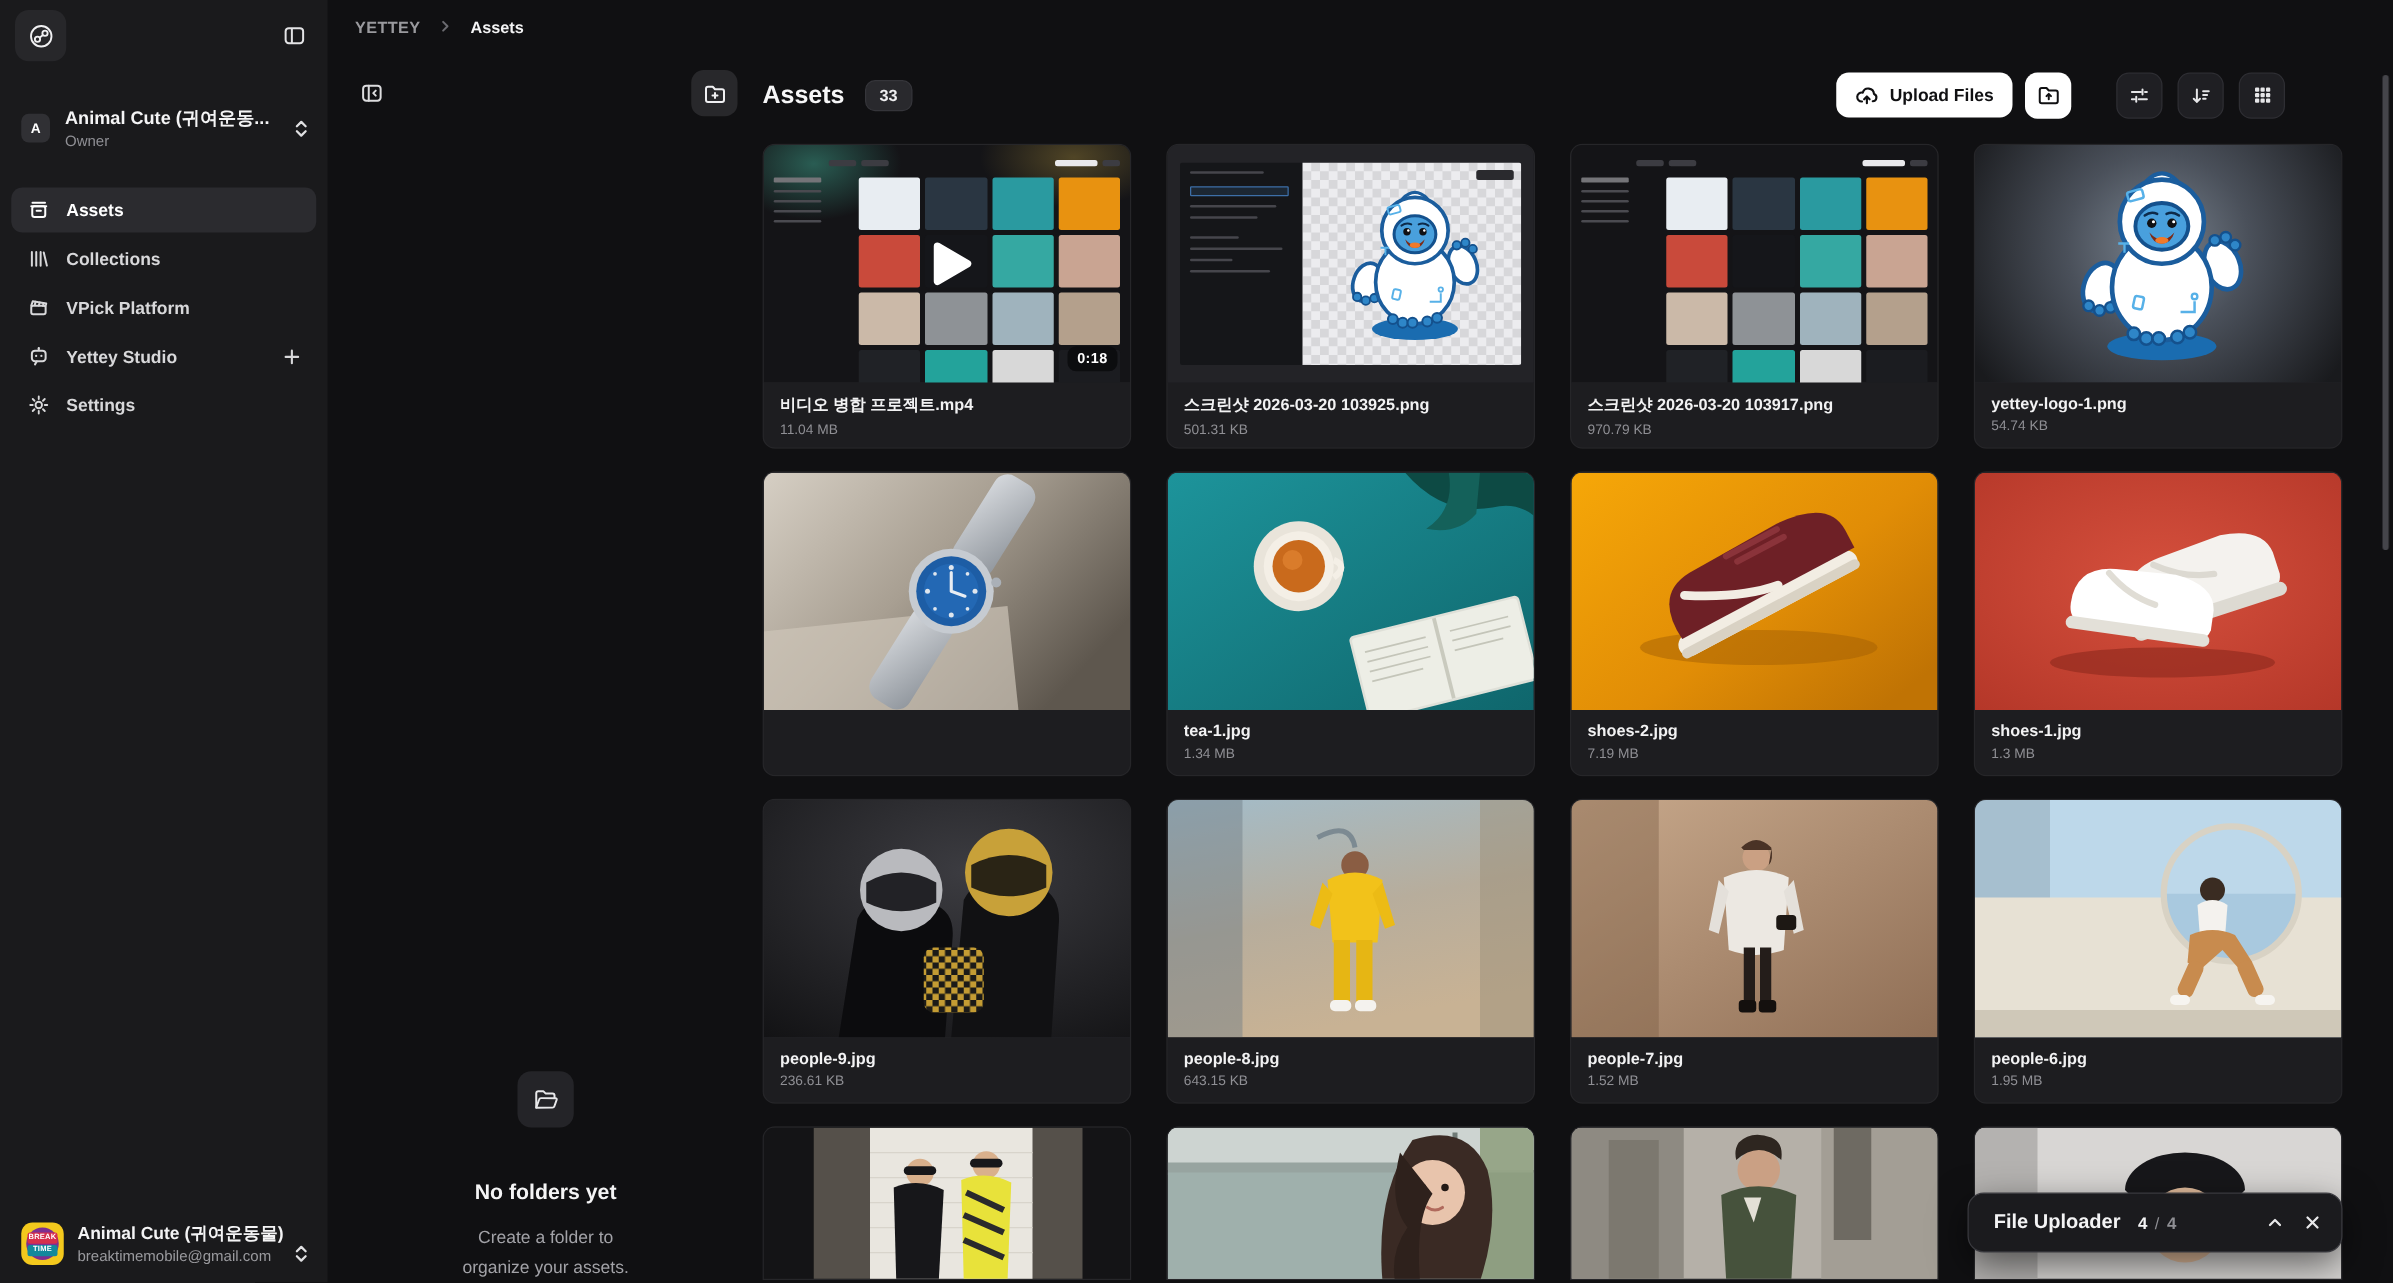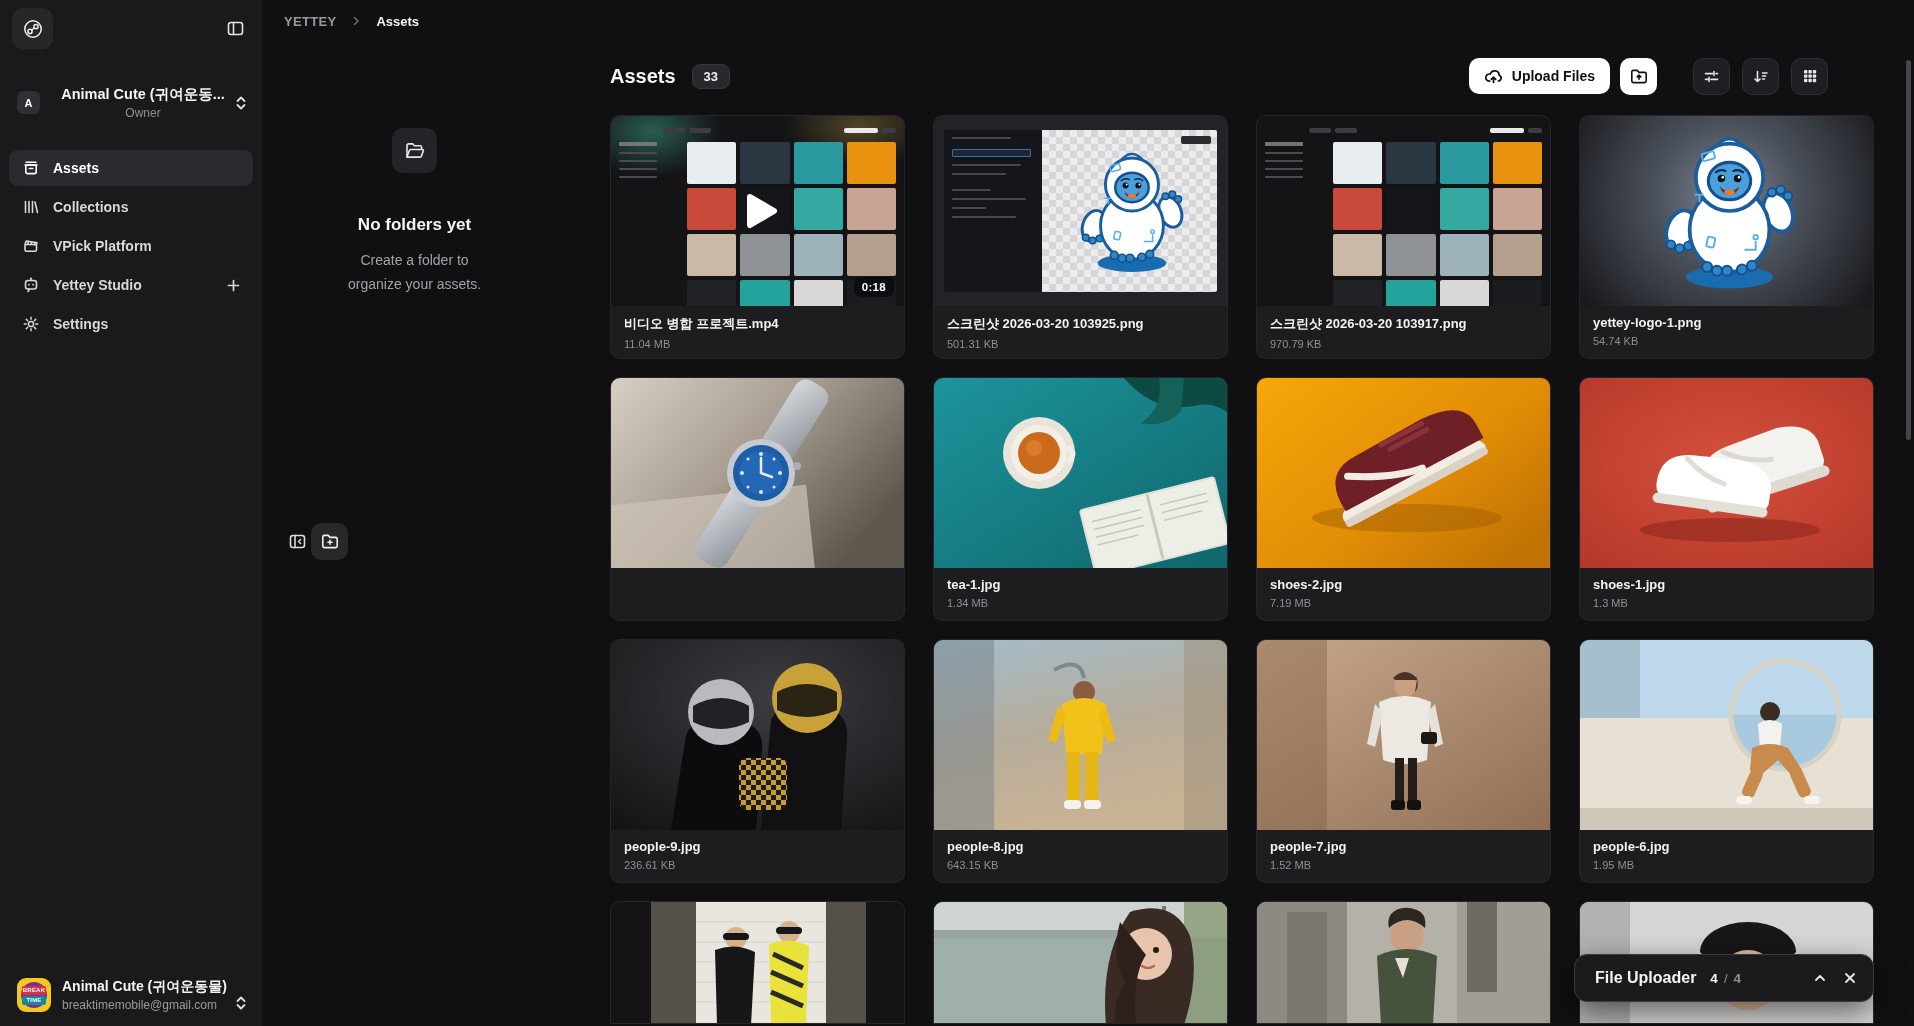--- a/index.html
+++ b/index.html
@@ -13,21 +13,21 @@
   .sidebar { width:262px; height:100%; background:#1a1a1c; flex:0 0 262px;
     display:flex; flex-direction:column; position:relative; }
   .sb-top { display:flex; align-items:center; justify-content:space-between; padding:8px 14px 0 12px; }
   .logo-btn { width:41px; height:41px; border-radius:11px; background:#27272a;
     display:flex; align-items:center; justify-content:center; cursor:pointer; }
   .panel-toggle { width:26px; height:26px; display:flex; align-items:center; justify-content:center;
     border-radius:6px; cursor:pointer; color:#e3e3e5; }
   .workspace { display:flex; align-items:center; margin:36px 14px 0 17px; cursor:pointer; }
   .ws-avatar { width:23px; height:23px; border-radius:6px; background:#303034; color:#fff;
     font-size:11px; font-weight:700; display:flex; align-items:center; justify-content:center; }
-  .ws-meta { margin-left:12px; flex:1; min-width:0;text-align:center; }
+  .ws-meta { margin-left:12px; flex:1; min-width:0; }
   .ws-name { font-size:14.5px; font-weight:700; color:#f4f4f5; white-space:nowrap; overflow:hidden; }
   .ws-role { font-size:12px; color:#8f8f94; margin-top:2px; }
   .nav { margin-top:30px; padding:0 9px; display:flex; flex-direction:column; gap:3px; }
   .nav-item { height:36px; display:flex; align-items:center; gap:13px; padding:0 10px 0 13px;
     border-radius:9px; color:#d8d8da; font-size:14px; font-weight:600; cursor:pointer; }
   .nav-item.active { background:#2b2b2f; color:#ffffff; }
   .nav-item .grow { flex:1; }
   .nav-plus { width:20px; height:20px; display:flex; align-items:center; justify-content:center; color:#d8d8da; }
   .sb-user { position:absolute; left:0; right:0; bottom:0; padding:10px 14px 14px 17px;
     display:flex; align-items:flex-end; cursor:pointer; }
@@ -45,21 +45,21 @@
   
   .main { flex:1; display:flex; flex-direction:column; min-width:0; position:relative; }
   .breadcrumb { height:42px; display:flex; align-items:center; gap:14px; padding-left:22px; }
   .bc-root { font-size:13px; font-weight:700; color:#9a9a9e; letter-spacing:.3px; cursor:pointer; }
   .bc-cur { font-size:13px; font-weight:700; color:#f4f4f5; }
   .bc-sep { color:#6b6b70; display:flex; }
 
   .content { flex:1; display:flex; min-height:0; }
 
   
-  .folders { width:338px; flex:0 0 338px; padding:14px 10px 0 21px; display:flex; flex-direction:row; }
+  .folders { width:338px; flex:0 0 338px; padding:14px 10px 0 21px; display:flex; flex-direction:column;justify-content:space-between; }
   .folders-head { display:flex; align-items:center; justify-content:space-between; }
   .collapse-btn { width:28px; height:28px; display:flex; align-items:center; justify-content:center;
     border-radius:7px; color:#dcdcde; cursor:pointer; }
   .folder-add-btn { width:37px; height:37px; border-radius:10px; background:#28282b;
     display:flex; align-items:center; justify-content:center; color:#f0f0f2; cursor:pointer; }
   .empty-state { margin-top:72px; display:flex; flex-direction:column; align-items:center; text-align:center; }
   .empty-icon { width:45px; height:45px; border-radius:11px; background:#242428;
     display:flex; align-items:center; justify-content:center; color:#e8e8ea; }
   .empty-title { margin-top:42px; font-size:17px; font-weight:700; color:#f4f4f5; }
   .empty-sub { margin-top:14px; font-size:14px; color:#a2a2a7; line-height:1.7; }

